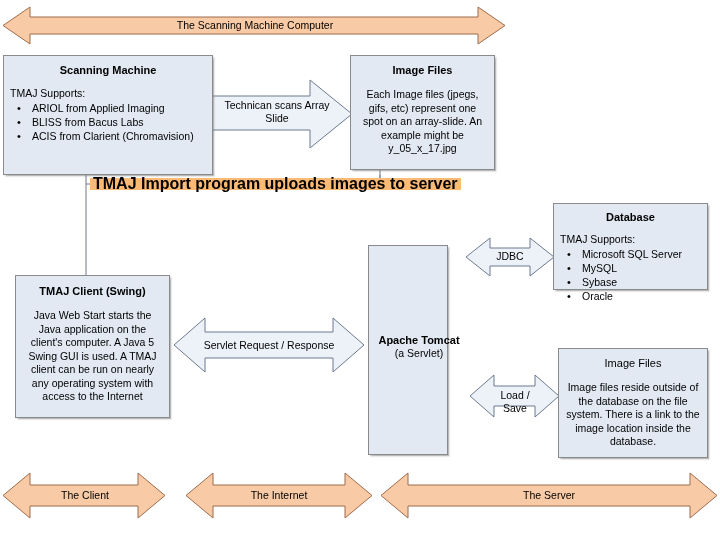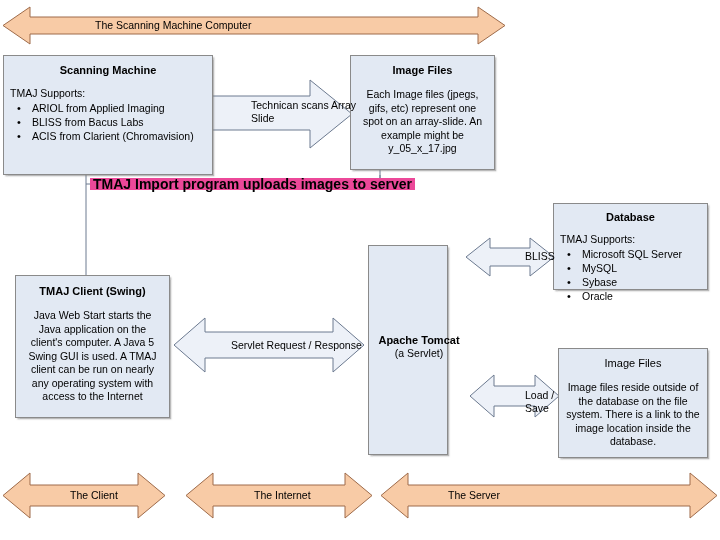--- a/index.html
+++ b/index.html
@@ -71,35 +71,34 @@
   .svglayer {
     position: absolute;
     left: 0;
     top: 0;
     width: 720px;
     height: 540px;
     pointer-events: none;
   }
   .arrow-label {
     position: absolute;
-    text-align: left;
+    text-align: center;
     font-size: 10.5px;
     line-height: 13px;
     color: #000;
-    margin-left: 35px;
   }
   .arrow-label.bandlabel {
     font-size: 10.5px;
   }
   .bracket-label {
     position: absolute;
-    font-size: 14px;
+    font-size: 16px;
     font-weight: bold;
     line-height: 12px;
-    background: #ec4899;
+    background: #fdba74;
     padding: 0 3px;
     white-space: nowrap;
     color: #000;
   }
 </style>
 </head>
 <body>
 
 <div id="canvas">
 
@@ -151,21 +150,21 @@
     <div class="box-title">Database</div>
     <div class="lead" style="margin-top:9px;">TMAJ Supports:</div>
     <ul class="bullets">
       <li>Microsoft SQL Server</li>
       <li>MySQL</li>
       <li>Sybase</li>
       <li>Oracle</li>
     </ul>
   </div>
 
-  <div class="arrow-label" style="left:490px; top:250px; width:40px;">BLISS</div>
+  <div class="arrow-label" style="left:490px; top:250px; width:40px;">JDBC</div>
 
   <div class="box" style="left:15px; top:275px; width:155px; height:143px; padding:9px 7px 4px 7px;">
     <div class="box-title">TMAJ Client (Swing)</div>
     <div class="box-body center" style="margin-top:11px;">Java Web Start starts the Java application on the client's computer.  A Java 5 Swing GUI is used.  A TMAJ client can be run on nearly any operating system with access to the Internet</div>
   </div>
 
   <div class="box" style="left:368px; top:245px; width:80px; height:210px;">
     <div style="position:absolute; left:0; top:88px; width:100px;">
       <div class="box-title">Apache Tomcat</div>
       <div class="box-body center">(a Servlet)</div>

